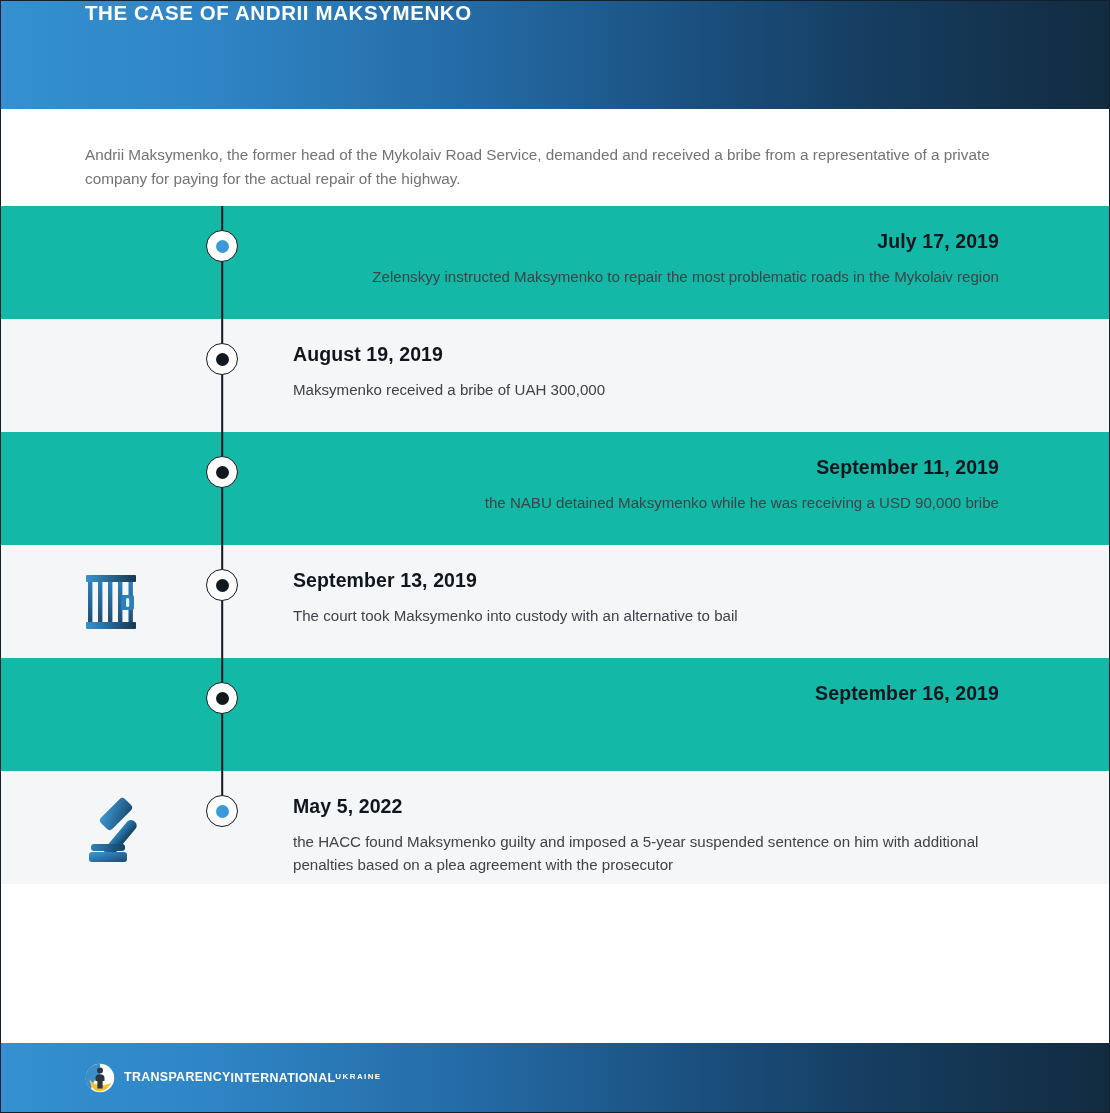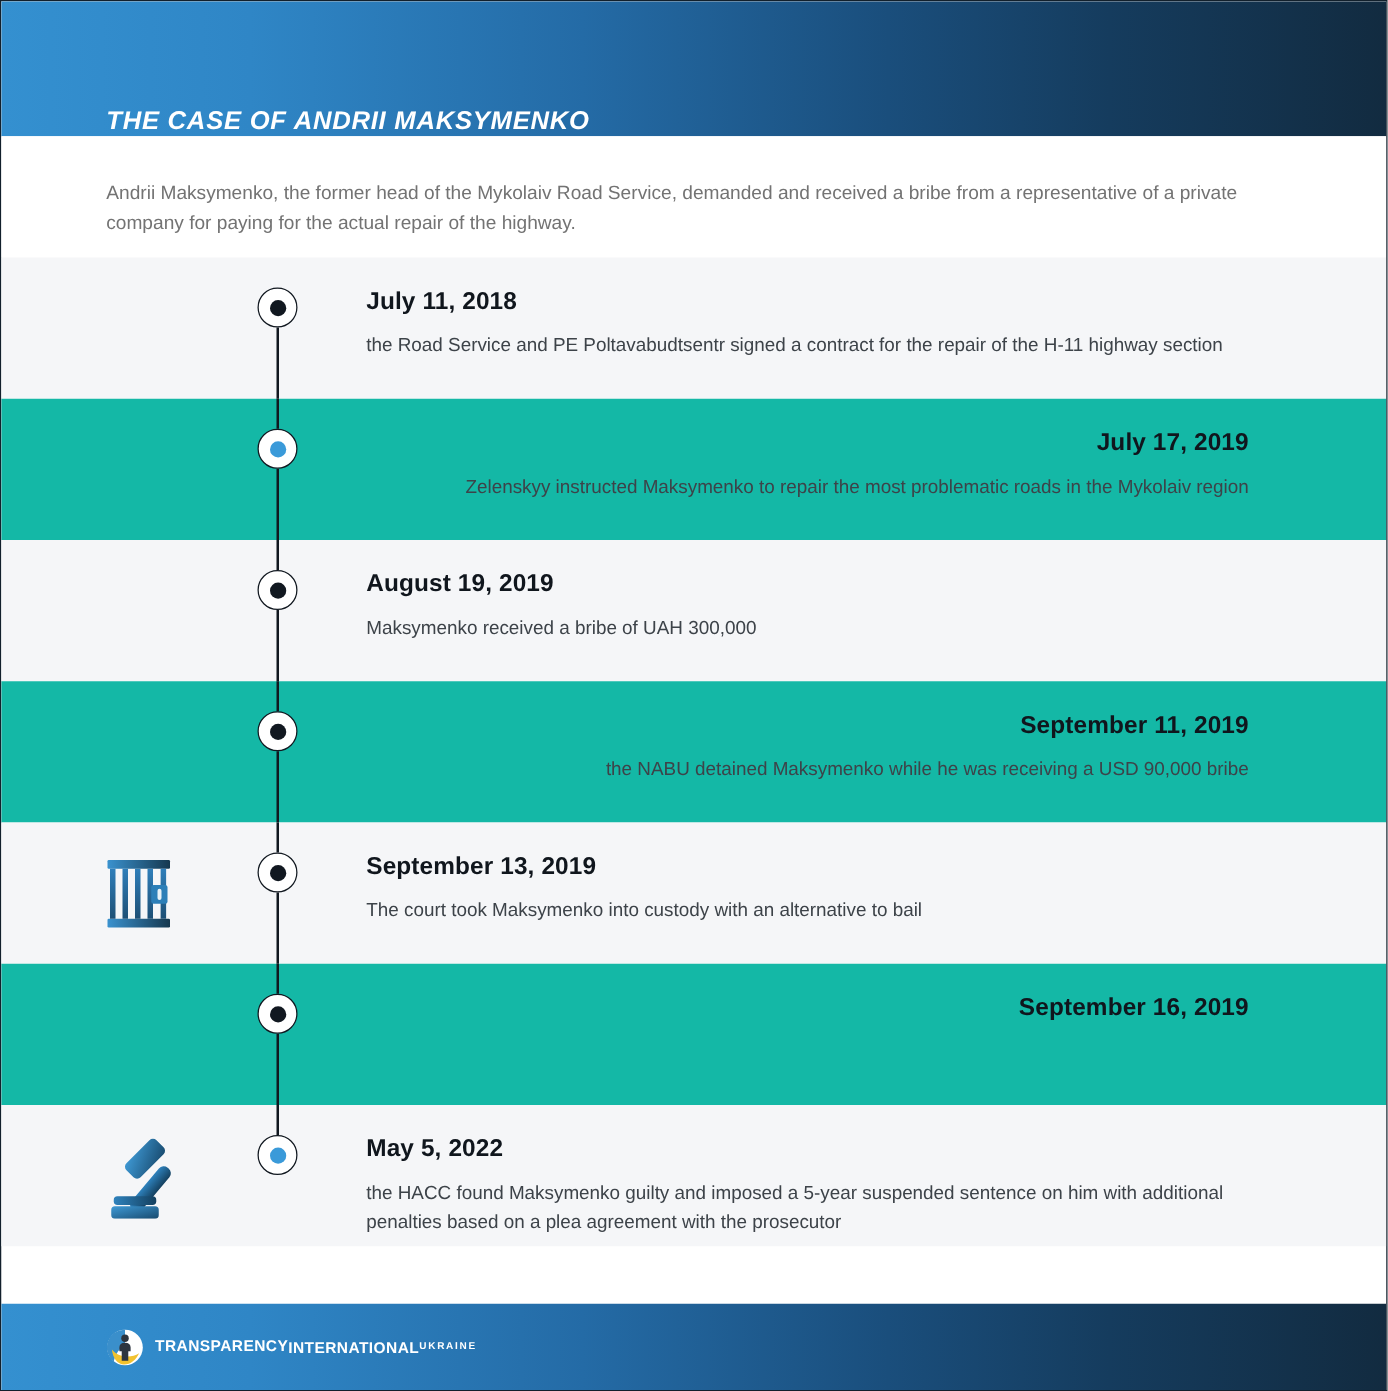--- a/index.html
+++ b/index.html
@@ -10,21 +10,21 @@
     border:1px solid #12202c;
     overflow:hidden;
   }
   .page { position:relative; width:1108px; height:1111px; display:flex; flex-direction:column; }
 
   
   .header {
     height:108px;
     flex:0 0 108px;
     background:linear-gradient(90deg,#3490d0 0%,#2f86c6 18%,#246ba6 42%,#1a4e7c 64%,#153c5e 80%,#122b40 100%);
-    display:flex; align-items:flex-end;font-style:italic;
+    display:flex; align-items:flex-start;
   }
   .header-title {
     margin-left:84px;
     color:#ffffff;
     font-size:20.5px;
     font-weight:bold;
     letter-spacing:0.6px;
   }
 
   
@@ -137,33 +137,20 @@
   <div class="header">
     <div class="header-title">THE CASE OF ANDRII MAKSYMENKO</div>
   </div>
 
   <div class="intro">
     <p>Andrii Maksymenko, the former head of the Mykolaiv Road Service, demanded and received a bribe from a representative of a private company for paying for the actual repair of the highway.</p>
   </div>
 
   <div class="timeline">
 
-    <div class="row alt">
-      <div class="icon-cell"></div>
-      <div class="marker-cell">
-        <div class="connector-bottom"></div>
-        <div class="marker">
-          <div class="dot"></div>
-        </div>
-      </div>
-      <div class="content-cell">
-        <div class="date">July 11, 2018</div>
-        <div class="desc">the Road Service and PE Poltavabudtsentr signed a contract for the repair of the H-11 highway section</div>
-      </div>
-    </div>
 
     <div class="row plain">
       <div class="icon-cell"></div>
       <div class="marker-cell">
         <div class="connector-top"></div>
         <div class="connector-bottom"></div>
         <div class="marker blue">
           <div class="dot"></div>
         </div>
       </div>

